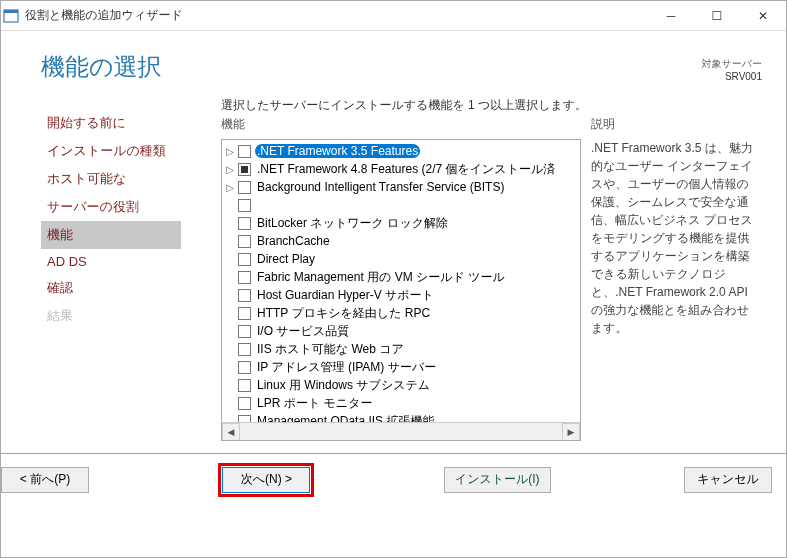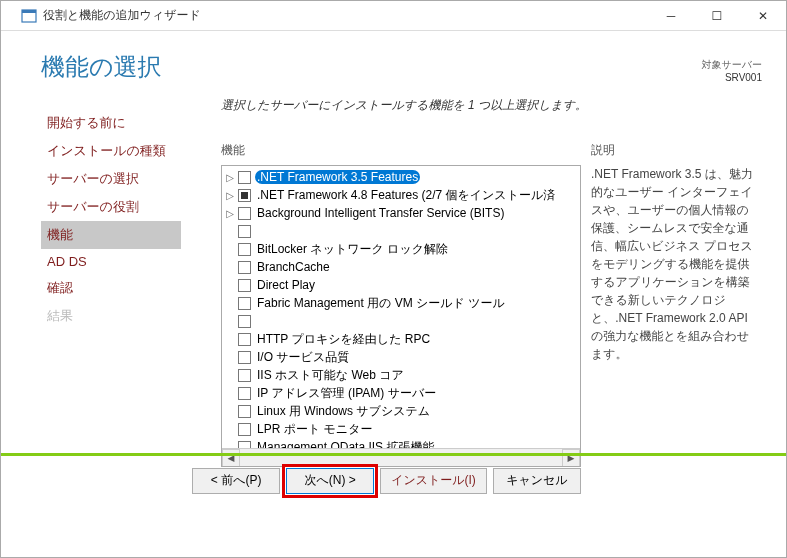--- a/index.html
+++ b/index.html
@@ -1,59 +1,59 @@
 <!DOCTYPE html>
 <html><head>
 <meta charset="utf-8">
 <style>
 * { margin: 0; padding: 0; box-sizing: border-box; font-family: "Meiryo UI", "Yu Gothic UI", sans-serif; }
 body { background: #fff; width: 787px; height: 558px; overflow: hidden; border: 1px solid #aaa; }
 
-.titlebar { height: 30px; display: flex; align-items: center; padding-left: 20px; border-bottom: 1px solid #ddd; }
+.titlebar { height: 30px; display: flex; align-items: center; padding-left: 2px; border-bottom: 1px solid #ddd; }
 .titlebar .app-icon { width: 16px; height: 16px; margin-right: 6px; }
 .titlebar .title-text { font-size: 12px; flex: 1; color: #333; }
 .titlebar .win-btns { display: flex; }
 .titlebar .win-btn { width: 46px; height: 30px; display: flex; align-items: center; justify-content: center; font-size: 12px; color: #333; }
 
-.header { display: flex; align-items: flex-end; padding: 20px 24px 10px 40px; }
+.header { display: flex; align-items: center; padding: 20px 24px 10px 40px; }
 .header .page-title { font-size: 24px; font-weight: 300; color: #2a7ab0; flex: 1; }
 .header .server-info { text-align: right; font-size: 10px; color: #666; margin-top: 4px; }
 .header .server-info .name { color: #333; }
 
 .body { display: flex; padding: 0 20px 0 0; }
 
 .sidebar { width: 180px; padding-left: 40px; padding-top: 16px; }
 .sidebar .step { font-size: 13px; color: #7f1d1d; padding: 5px 6px; cursor: pointer; }
 .sidebar .step.selected { background: #c8c8c8; }
 .sidebar .step.disabled { color: #bbb; }
 
 .main { flex: 1; padding-top: 4px; display: flex; flex-direction: column; }
-.instruction { font-size: 12px; color: #333; margin-bottom: 28px; padding-left: 40px; font-style: italic; }
+.instruction { font-size: 12px; color: #333; margin-bottom: 2px; padding-left: 40px; }
 .columns { display: flex; gap: 10px; }
 .features-col { width: 400px; padding-left: 40px; }
 .desc-col { flex: 1; padding-right: 10px; }
 .col-header { font-size: 12px; color: #555; margin-bottom: 6px; }
 .desc-text { font-size: 12px; color: #444; line-height: 1.5; }
 
 .tree-wrap { border: 1px solid #aaa; height: 302px; overflow: hidden; display: flex; flex-direction: column; position: relative; }
 .tree { flex: 1; overflow-y: auto; overflow-x: hidden; font-size: 12px; padding: 2px 0; }
 .tree-row { display: flex; align-items: center; height: 18px; white-space: nowrap; padding-right: 4px; }
 .tree-row .exp { width: 12px; text-align: center; color: #6a6a6a; font-size: 10px; visibility: hidden; margin-left: 2px; }
 .tree-row .exp.show { visibility: visible; }
 .tree-row .cb { width: 13px; height: 13px; border: 1px solid #777; margin: 0 4px 0 2px; display: flex; align-items: center; justify-content: center; font-size: 10px; color: #333; background: #fff; }
 .tree-row .cb.partial::after { content: ""; width: 7px; height: 7px; background: #333; display: block; }
 .tree-row .lbl { padding: 0 2px; }
 .tree-row.selected .lbl { background: #0078d4; color: #fff; border-radius: 7px; }
 .hscroll { height: 18px; border-top: 1px solid #ccc; display: flex; align-items: center; background: #f0f0f0; }
 .hscroll .arrow { width: 18px; height: 18px; display: flex; align-items: center; justify-content: center; font-size: 9px; color: #555; border: 1px solid #ccc; }
 .hscroll .track { flex: 1; }
 
-.footer { position: absolute; bottom: 0; left: 0; right: 0; height: 52px; border-top: 3px solid #84cc16; display: flex; align-items: center; justify-content: center; padding-right: 14px; gap: 6px; }
+.footer { position: absolute; bottom: 0; left: 0; right: 0; height: 52px; border-top: 1px solid #84cc16; display: flex; align-items: center; justify-content: space-between; padding-right: 14px; gap: 6px; }
 .footer .btn { min-width: 88px; height: 26px; border: 1px solid #adadad; background: #f0f0f0; font-size: 12px; padding: 0 10px; }
-.footer .btn:disabled { color: #7f1d1d; }
+.footer .btn:disabled { color: #14532d; }
 .footer .btn.highlight { outline: 3px solid #d00; outline-offset: 1px; }
 .footer .btn.default { border: 1px solid #0078d4; }
 
 .content-area { position: relative; height: 474px; }
 </style>
 </head>
 <body>
 
 <div class="titlebar">
   <svg class="app-icon" viewBox="0 0 16 16">
@@ -75,21 +75,21 @@
   <div class="server-info">
     <div>対象サーバー</div>
     <div class="name">SRV001</div>
   </div>
 </div>
 
 <div class="body">
   <div class="sidebar" id="sidebar">
         <div class="step ">開始する前に</div>
         <div class="step ">インストールの種類</div>
-        <div class="step ">サーバーの選択</div>
+        <div class="step ">ホスト可能な</div>
         <div class="step ">サーバーの役割</div>
         <div class="step selected">機能</div>
         <div class="step ">AD DS</div>
         <div class="step ">確認</div>
         <div class="step disabled">結果</div>
       </div>
   <div class="main">
     <div class="instruction">選択したサーバーにインストールする機能を 1 つ以上選択します。</div>
     <div class="columns">
       <div class="features-col">
@@ -131,20 +131,21 @@
                   <span class="lbl">Direct Play</span>
                 </div>
                 <div class="tree-row">
                   <span class="exp">▷</span>
                   <span class="cb "></span>
                   <span class="lbl">Fabric Management 用の VM シールド ツール</span>
                 </div>
                 <div class="tree-row">
                   <span class="exp">▷</span>
                   <span class="cb "></span>
+                  <span class="lbl">Host Guardian Hyper-V サポート</span>
                 </div>
                 <div class="tree-row">
                   <span class="exp">▷</span>
                   <span class="cb "></span>
                   <span class="lbl">HTTP プロキシを経由した RPC</span>
                 </div>
                 <div class="tree-row">
                   <span class="exp">▷</span>
                   <span class="cb "></span>
                   <span class="lbl">I/O サービス品質</span>

